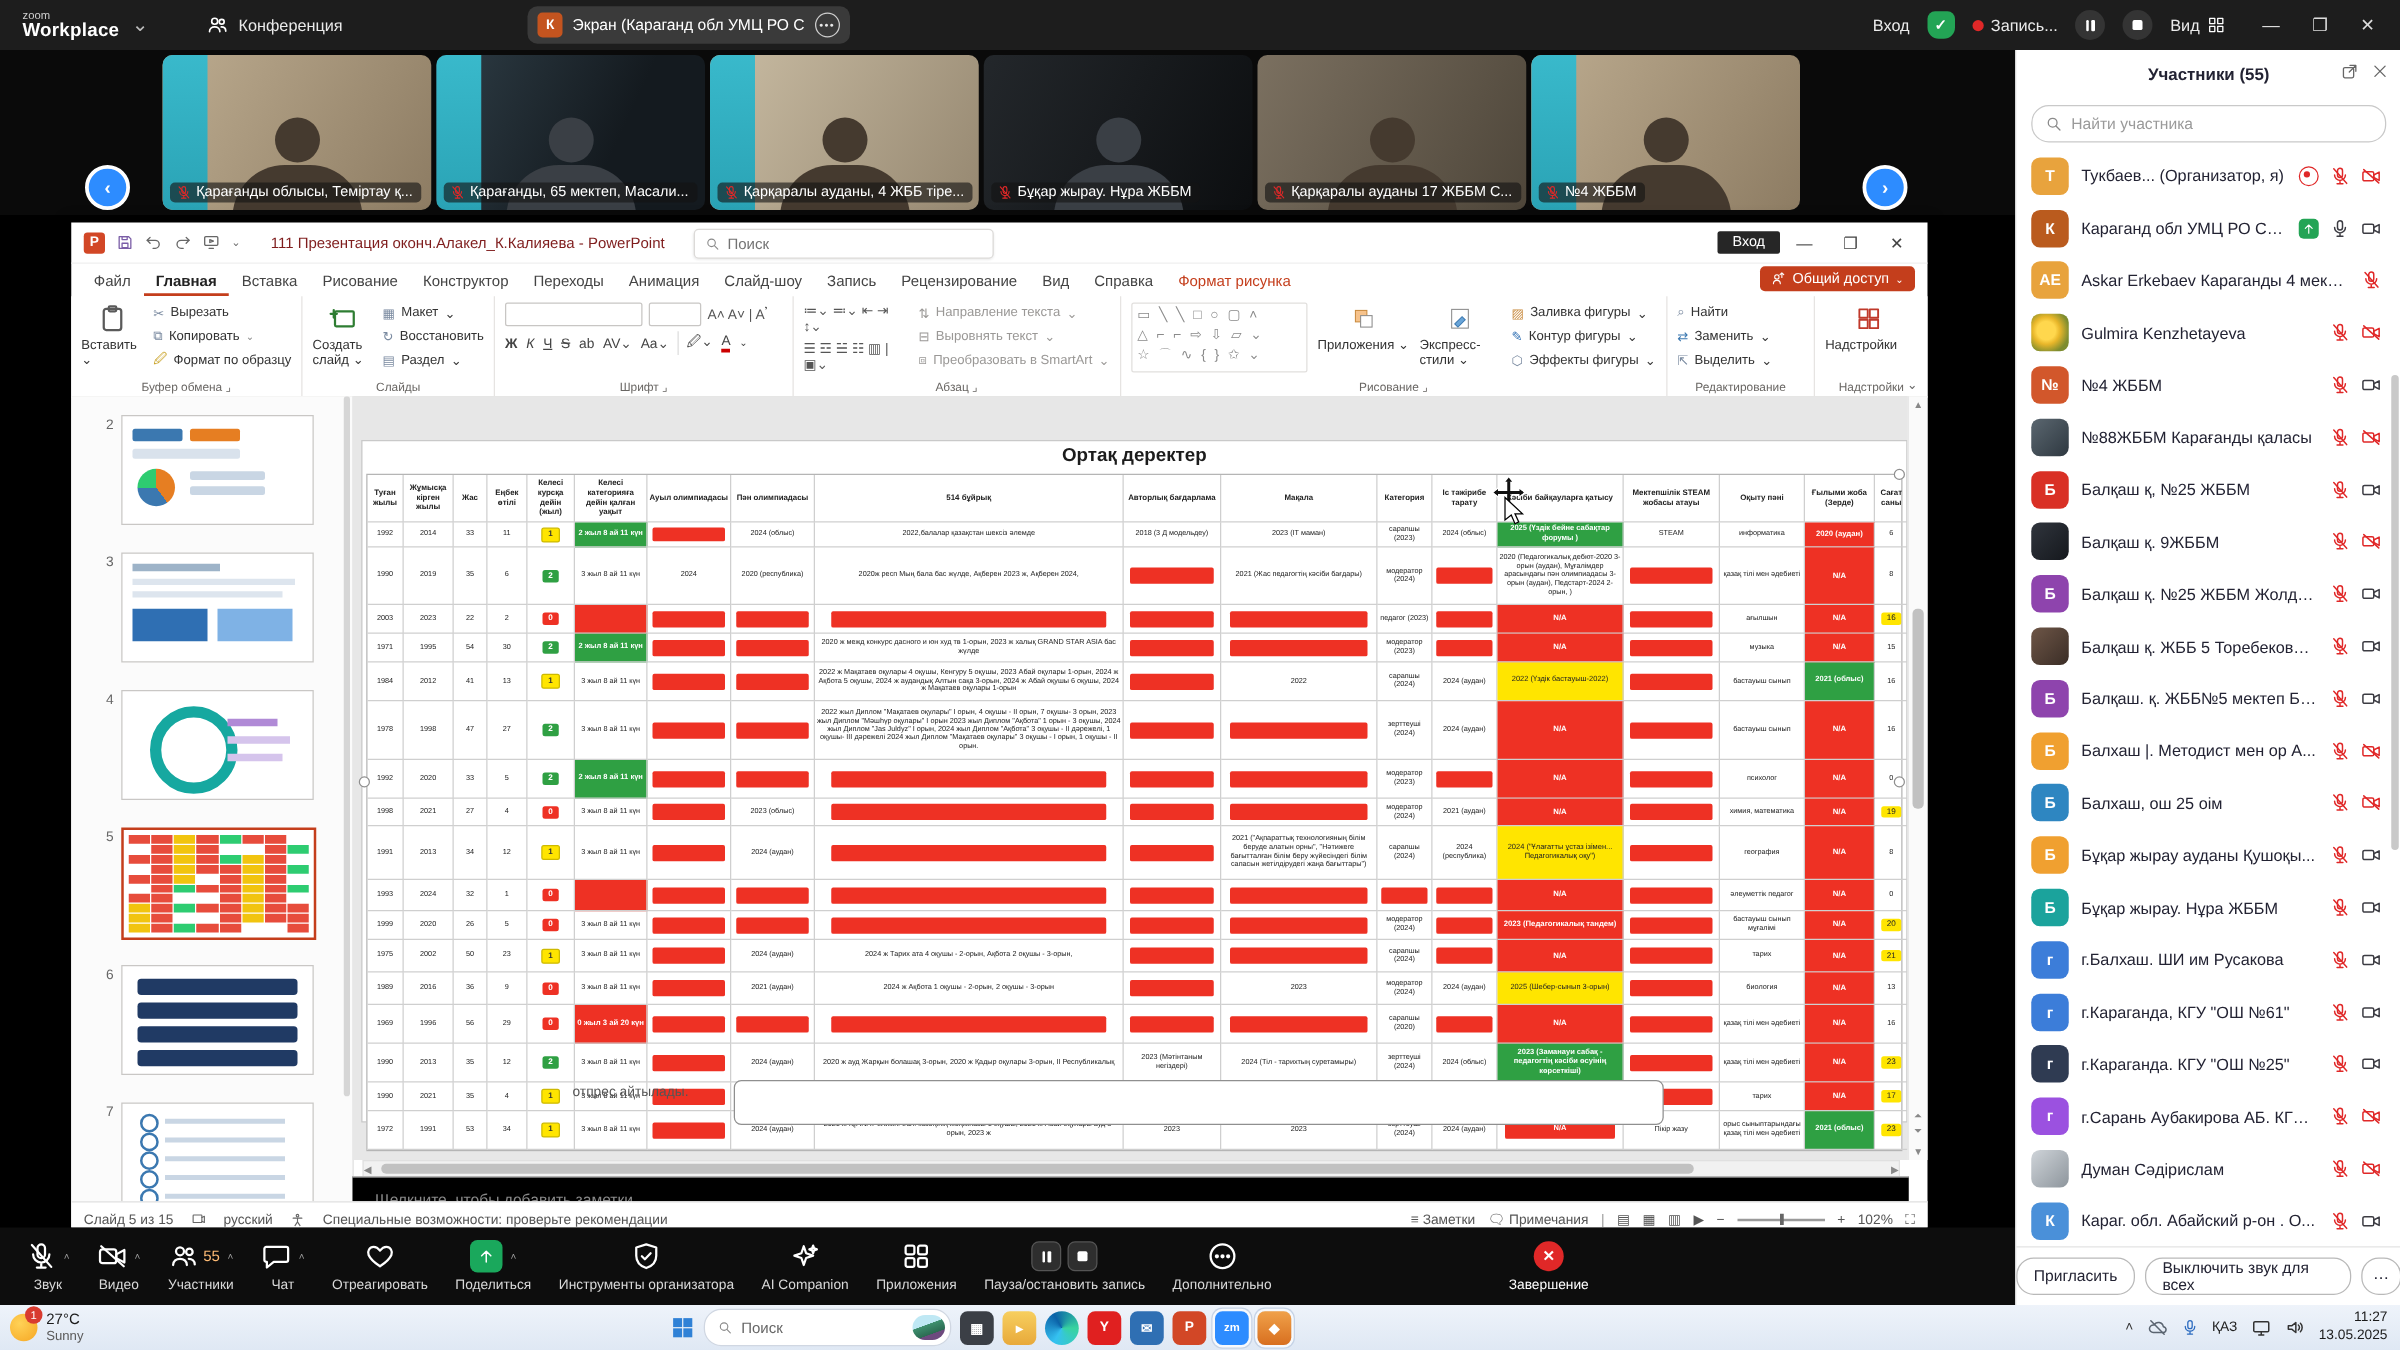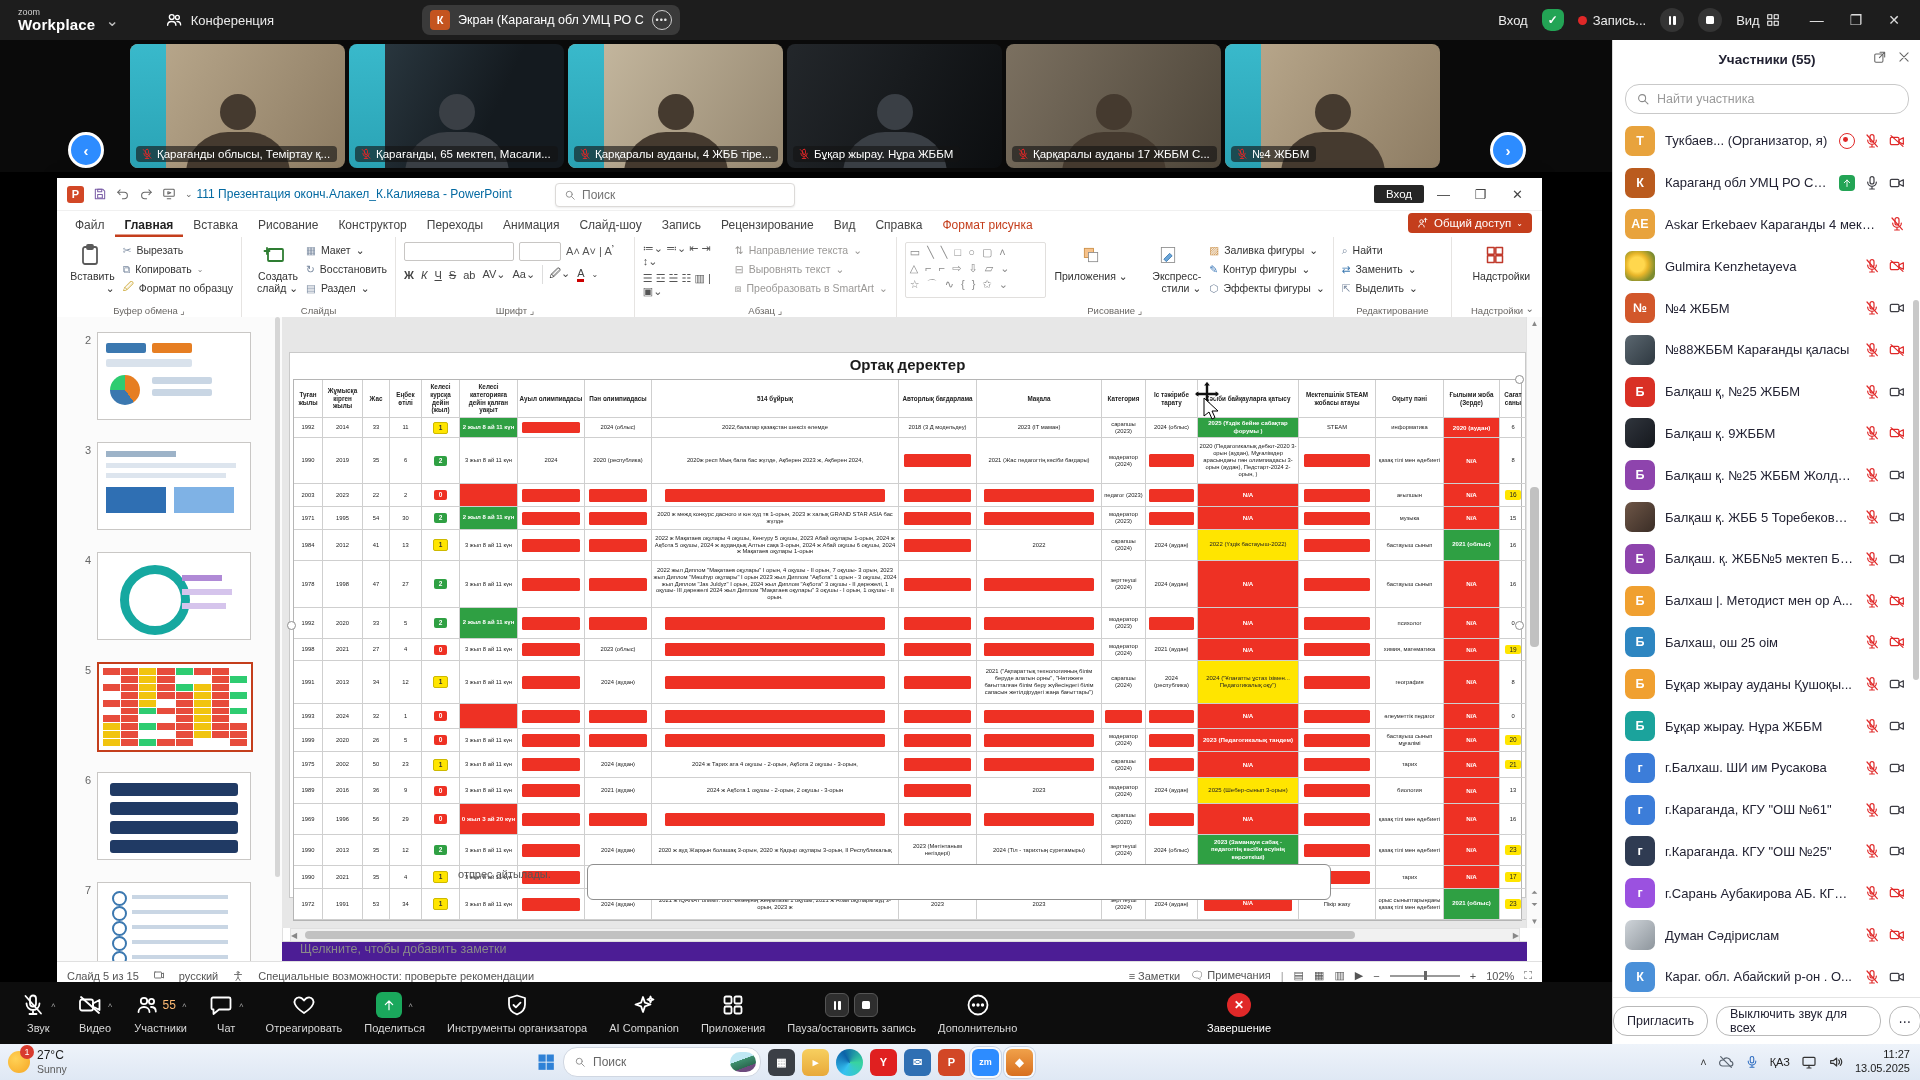--- a/index.html
+++ b/index.html
@@ -42,34 +42,34 @@
   .silh::after{content:'';position:absolute;left:50%;bottom:0;transform:translateX(-50%);width:104px;height:42px;border-radius:52px 52px 0 0;background:#453a2f}
   .t-dark .silh::before,.t-dark .silh::after,.t-flagroom .silh::before,.t-flagroom .silh::after{background:#3a3f45}
   .tile-label{position:absolute;left:6px;bottom:6px;background:rgba(20,20,20,.62);border-radius:4px;padding:2px 7px 2px 5px;display:flex;align-items:center;gap:4px;color:#fff;font-size:11.5px;max-width:196px;white-space:nowrap;overflow:hidden}
   .navarrow{position:absolute;width:30px;height:30px;border-radius:50%;background:#2D8CFF;border:3px solid #fff;color:#fff;display:flex;align-items:center;justify-content:center;font-size:15px;font-weight:bold;top:92px;}
 
   
   #ppt{left:57px;top:178px;width:1485px;height:804px;background:#fff;position:absolute;box-shadow:0 0 12px rgba(0,0,0,.6);font-size:12px;color:#333;}
   #ppt-titlebar{height:32px;display:flex;align-items:center;position:relative;border-bottom:1px solid #f0f0f0}
   .qat{display:flex;align-items:center;gap:9px;margin-left:10px}
   .pptlogo{width:17px;height:17px;border-radius:3px;background:#D24726;color:#fff;font-size:11px;font-weight:bold;display:flex;align-items:center;justify-content:center}
-  #ppt-titlebar .title{margin-left:4px;font-size:12px;color:#0369a1}
+  #ppt-titlebar .title{margin-left:24px;font-size:12px;color:#7f1d1d}
   .searchpill{position:absolute;left:498px;top:5px;width:230px;height:22px;border:1px solid #dcdad8;border-radius:4px;background:#fff;display:flex;align-items:center;gap:6px;padding-left:8px;color:#737373;font-size:12px;box-shadow:0 1px 2px rgba(0,0,0,.08)}
   .vxod{position:absolute;right:118px;top:7px;background:#262626;color:#fff;font-size:11.5px;padding:3px 12px;border-radius:2px}
   .winctl-p{position:absolute;right:6px;top:0;height:32px;display:flex;}
   .winctl-p span{width:37px;display:flex;align-items:center;justify-content:center;color:#444;font-size:13px}
   #ppt-tabs{height:26px;display:flex;align-items:flex-end;padding-left:8px;position:relative;}
   .rtab{font-size:12px;color:#444;padding:3px 10px 5px;white-space:nowrap}
   .rtab.active{font-weight:bold;color:#222;box-shadow:inset 0 -2.5px 0 #C43E1C}
   .rtab.accent{color:#C43E1C}
   .sharebtn{position:absolute;right:10px;top:2px;background:#C43E1C;color:#fff;border-radius:4px;font-size:11.5px;padding:4px 9px;display:flex;align-items:center;gap:5px}
   #ribbon{height:80px;border-bottom:1px solid #d8d6d4;display:flex;position:relative;background:#fff}
   .rgroup{position:relative;border-right:1px solid #e6e4e2;padding:5px 8px 14px;display:flex;gap:8px;align-items:flex-start}
   .rglabel{position:absolute;bottom:1px;left:0;right:0;text-align:center;font-size:9.5px;color:#696663}
-  .bigbtn{width:50px;text-align:right;font-size:10.5px;color:#333;line-height:1.15}
+  .bigbtn{width:50px;text-align:left;font-size:10.5px;color:#333;line-height:1.15}
   .bigbtn .bi{height:26px;display:flex;align-items:center;justify-content:center;margin-bottom:2px;color:#5a5a5a}
   .smstack{display:flex;flex-direction:column;gap:3px;font-size:10.5px;color:#333}
   .smstack>div{display:flex;align-items:center;gap:5px;height:16px;white-space:nowrap}
   .smstack .mi{color:#7a8aa0}
   .gbtn-dis{color:#9a9896}
   .fontrow{display:flex;flex-direction:column;gap:4px}
   .fline{display:flex;align-items:center;gap:5px}
   .fbox{border:1px solid #c8c6c4;border-radius:2px;height:17px;background:#fff}
   .fg{font-size:11px;color:#555;display:flex;gap:7px;align-items:center}
   .fg b{font-weight:bold}.fg i{font-style:italic}.fg u{text-decoration:underline}.fg s{text-decoration:line-through}
@@ -110,21 +110,21 @@
   .handle{width:7px;height:7px;background:#fff;border:1px solid #8f8f8f;border-radius:50%;position:absolute}
   #callout{position:absolute;left:297px;top:511px;width:742px;height:34px;background:#fff;border:1px solid #8f8f8f;border-radius:6px}
   #annot{position:absolute;left:168px;top:515px;font-size:11px;color:#555}
 
   
   #vscroll{position:absolute;right:0;top:139px;width:15px;height:611px;background:#fafafa;border-left:1px solid #e2e2e2;color:#888}
   #vscroll .vth{position:absolute;left:3px;top:170px;width:9px;height:160px;background:#c1c1c1;border-radius:4px}
   #vscroll .va{position:absolute;left:0;width:15px;text-align:center;font-size:8px}
   #hscroll{position:absolute;left:233px;right:22px;top:750px;height:12px;background:#f1f1f1;border:1px solid #e0e0e0;display:flex;align-items:center;color:#888;font-size:8px}
   #hscroll .hth{height:8px;background:#c1c1c1;border-radius:4px;width:1050px;margin-left:8px}
-  #notesbar{position:absolute;left:225px;right:15px;top:763px;height:35px;background:#4c1d95;border-top:1px solid #dcdcdc;display:flex;padding-left:18px;color:#8a8a8a;font-size:12.5px}
+  #notesbar{position:absolute;left:225px;right:15px;top:763px;height:35px;background:#000000;border-top:1px solid #dcdcdc;display:flex;align-items:center;padding-left:18px;color:#8a8a8a;font-size:12.5px}
   #pptstatus{position:absolute;left:0;right:0;bottom:0;height:20px;background:#fff;border-top:1px solid #e0e0e0;display:flex;align-items:flex-end;font-size:11px;color:#555;gap:14px;padding:0 10px}
   #pptstatus .right{margin-left:auto;display:flex;align-items:center;gap:10px}
   .zslider{width:70px;height:2px;background:#9a9a9a;position:relative}
   .zslider i{position:absolute;left:34px;top:-3.5px;width:3px;height:9px;background:#666}
 
   
   #ztb{position:absolute;left:0;top:982px;width:1612px;height:62px;background:#0d0d0d;display:flex;align-items:center;padding-left:10px;box-sizing:border-box}
   .zbtn{display:flex;flex-direction:column;align-items:center;justify-content:center;gap:4px;color:#d9d9d9;font-size:11px;padding:0 11px;height:100%;white-space:nowrap}
   .zicon{height:26px;display:flex;align-items:center;gap:4px;position:relative}
   .caret{color:#9f9f9f;font-size:8px;margin-left:2px}

